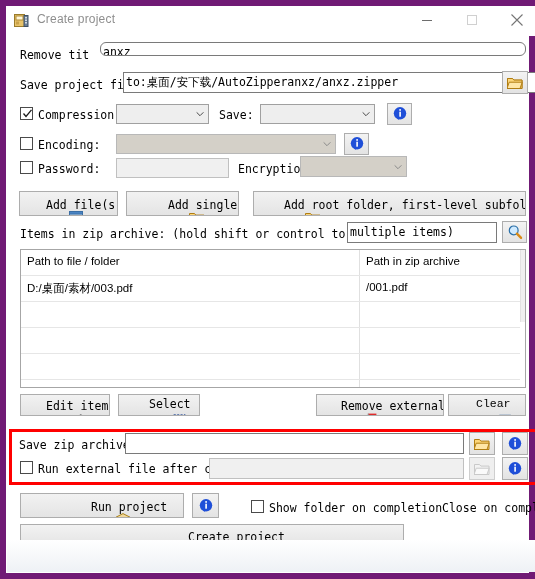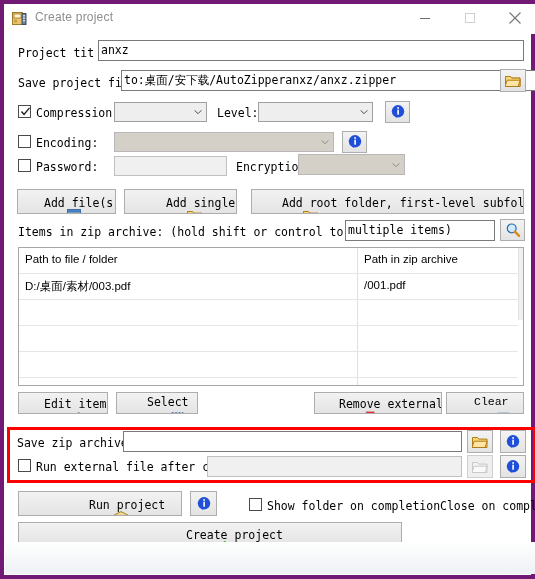--- a/index.html
+++ b/index.html
@@ -15,21 +15,21 @@
     color: #000;
     overflow: hidden;
   }
 
   #window {
     position: absolute;
     left: 0; top: 0;
     width: 535px;
     height: 579px;
     box-sizing: border-box;
-    border: 4px solid #701a75;
+    border: 6px solid #701a75;
     background: #ffffff;
   }
 
   
   #titlebar {
     position: absolute;
     left: 0; top: 0;
     width: 533px;
     height: 29px;
     background: #ffffff;
@@ -239,22 +239,22 @@
           <rect x="1.5" y="1.5" width="9" height="9" fill="none" stroke="#d0d0d0"></rect>
         </svg>
     </div>
     <div class="winbtn" id="btn-close">
       <svg width="13" height="13" viewBox="0 0 13 13">
         <path d="M1 1 L12 12 M12 1 L1 12" stroke="#767676" stroke-width="1.1" fill="none"></path>
       </svg>
     </div>
   </div>
 
-  <span class="lbl" style="left:14px; top:42px;">Project tit</span>
-  <div class="tf" style="left:94px; top:36px; width:426px; height:21px;">anxz</div>
+  <span class="lbl" style="left:14px; top:42px;">Remove tit</span>
+  <div class="tf" style="left:94px; top:36px; width:426px; height:14px;border-radius:6px;">anxz</div>
 
   <span class="lbl" style="left:14px; top:72px;">Save project file</span>
   <div class="tf" style="left:117px; top:66px; width:440px; height:21px;">to:桌面/安下载/AutoZipperanxz/anxz.zipper</div>
   <div class="iconbtn" style="left:496px; top:65px; width:26px; height:23px;">
     <svg width="16" height="14" viewBox="0 0 16 14">
       <path d="M0.5 2.5 h5 l1.4 1.6 h8.1 v8.4 h-14.5 z" fill="#f6c council" stroke="#b07d12" fill-opacity="0"></path>
       <path d="M0.5 2.5 h5 l1.4 1.6 h8.1 v8.4 h-14.5 z" fill="#fcd67a" stroke="#b07d12"></path>
       <path d="M2.2 6.2 h13 l-2.2 6.3 h-13 z" fill="#ffe6a6" stroke="#b07d12"></path>
     </svg>
   </div>
@@ -264,21 +264,21 @@
       <path d="M1.5 5.5 L4 8.5 L9.5 1.8" stroke="#1a1a1a" stroke-width="1.3" fill="none"></path>
     </svg>
   </div>
   <span class="lbl" style="left:32px; top:102px;">Compression:</span>
   <div class="combo" style="left:110px; top:98px; width:93px; height:20px;">
     
     <svg class="arrow" viewBox="0 0 8 5">
         <path d="M0.6 0.8 L4 4.2 L7.4 0.8" stroke="#4a4a4a" fill="none"></path>
       </svg>
   </div>
-  <span class="lbl" style="left:213px; top:102px;">Level:</span>
+  <span class="lbl" style="left:213px; top:102px;">Save:</span>
   <div class="combo" style="left:254px; top:98px; width:115px; height:20px;">
     
     <svg class="arrow" viewBox="0 0 8 5">
         <path d="M0.6 0.8 L4 4.2 L7.4 0.8" stroke="#4a4a4a" fill="none"></path>
       </svg>
   </div>
   <div class="iconbtn" style="left:381px; top:97px; width:25px; height:22px;">
     <svg width="15" height="15" viewBox="0 0 15 15">
       <circle cx="7.5" cy="6.8" r="6.2" fill="#1f4fd8"></circle>
       <path d="M4.2 11 L5.8 13.6 L7.4 11 z" fill="#1f4fd8"></path>

